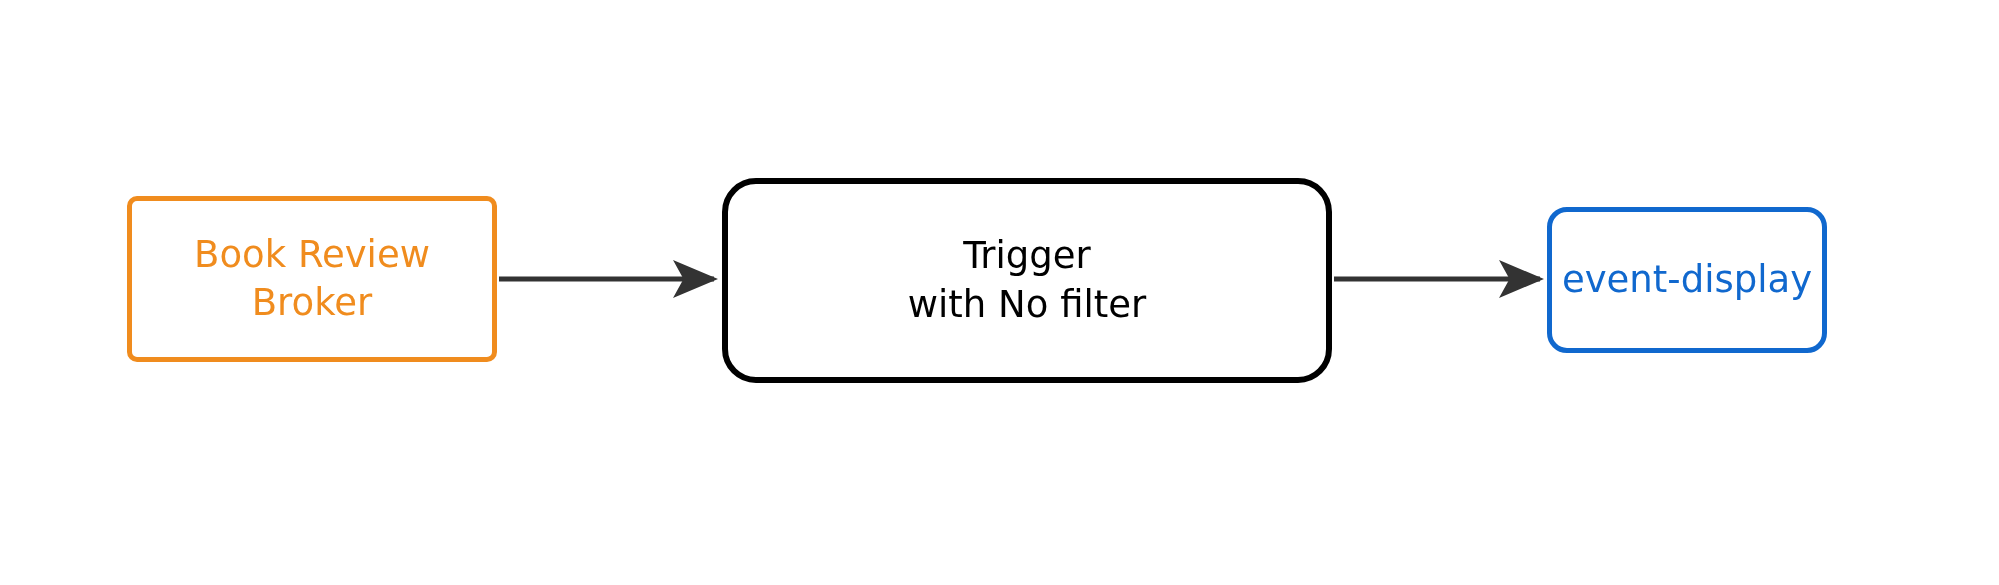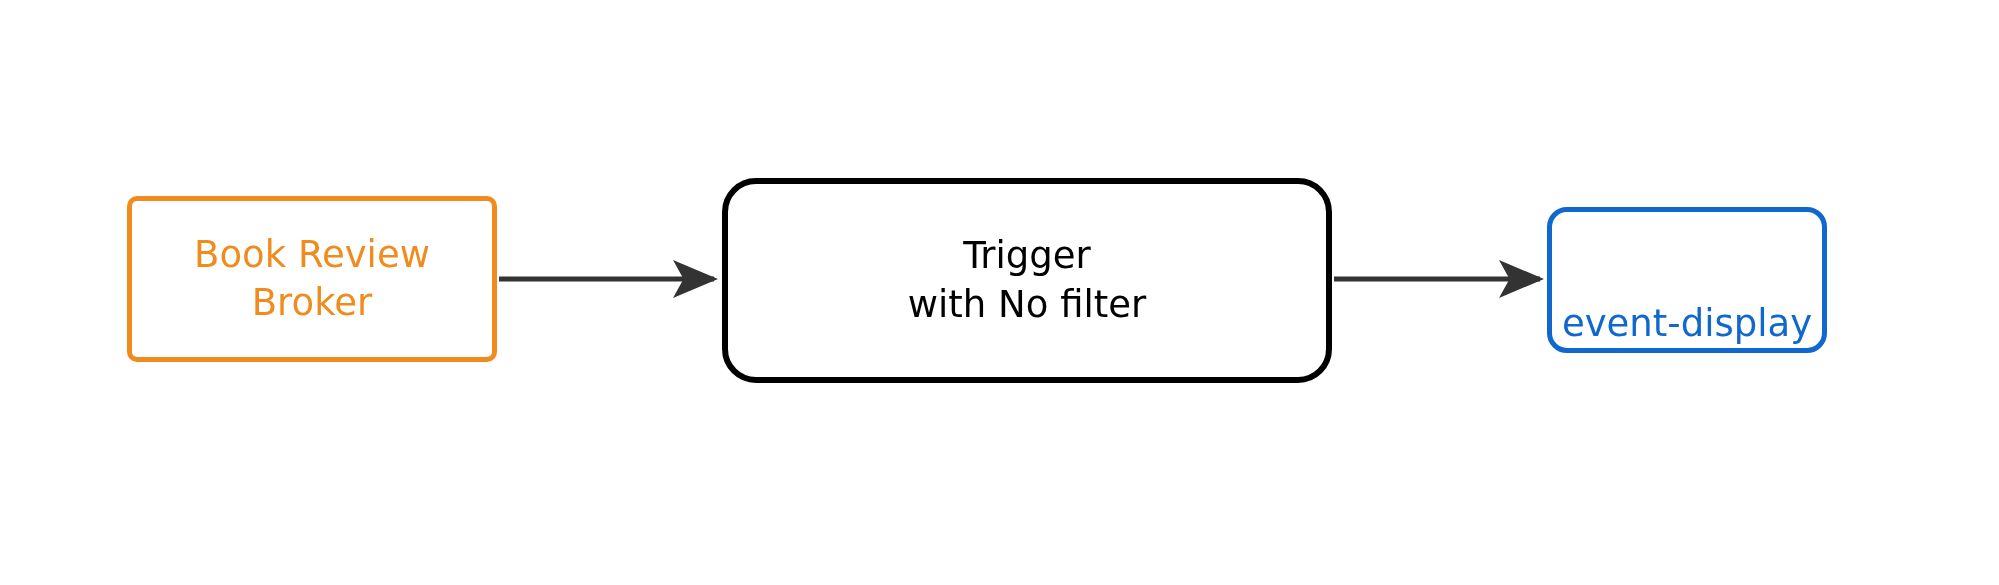--- a/index.html
+++ b/index.html
@@ -59,21 +59,20 @@
   
   #node-sink {
     left: 1547px;
     top: 207px;
     width: 280px;
     height: 146px;
     border: 5px solid #1068CE;
     border-radius: 20px;
     color: #1068CE;
     font-size: 37px;
-    align-items: flex-end;
   }
 
   
   .edge {
     position: absolute;
     top: 0;
     left: 0;
     width: 1999px;
     height: 585px;
     pointer-events: none;

